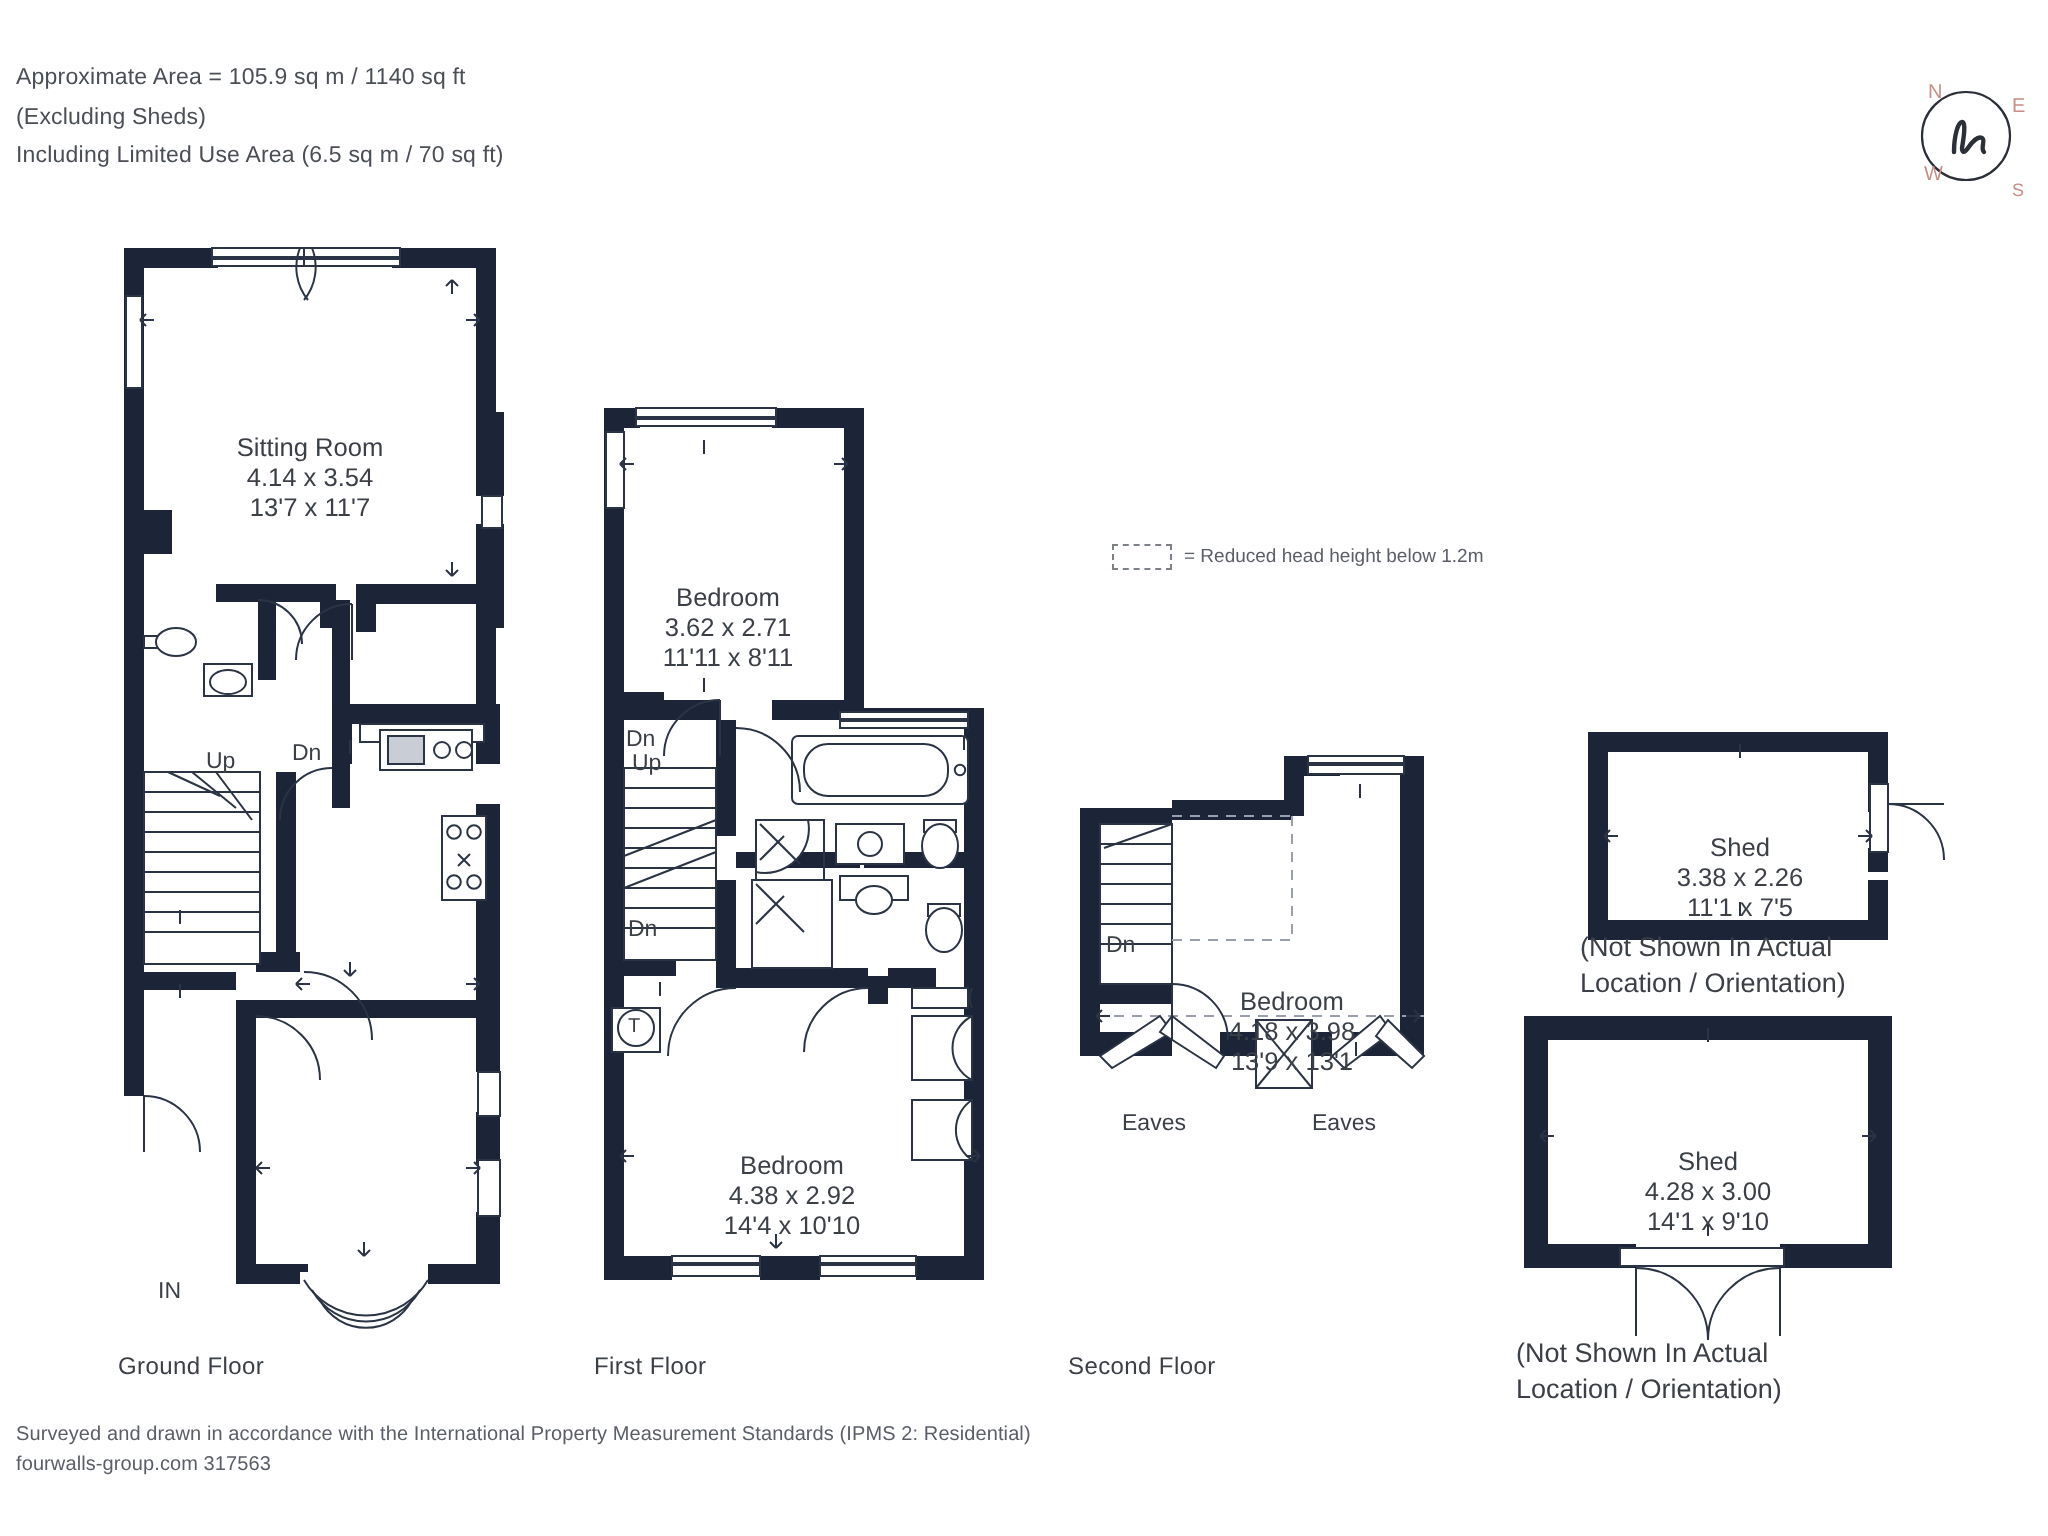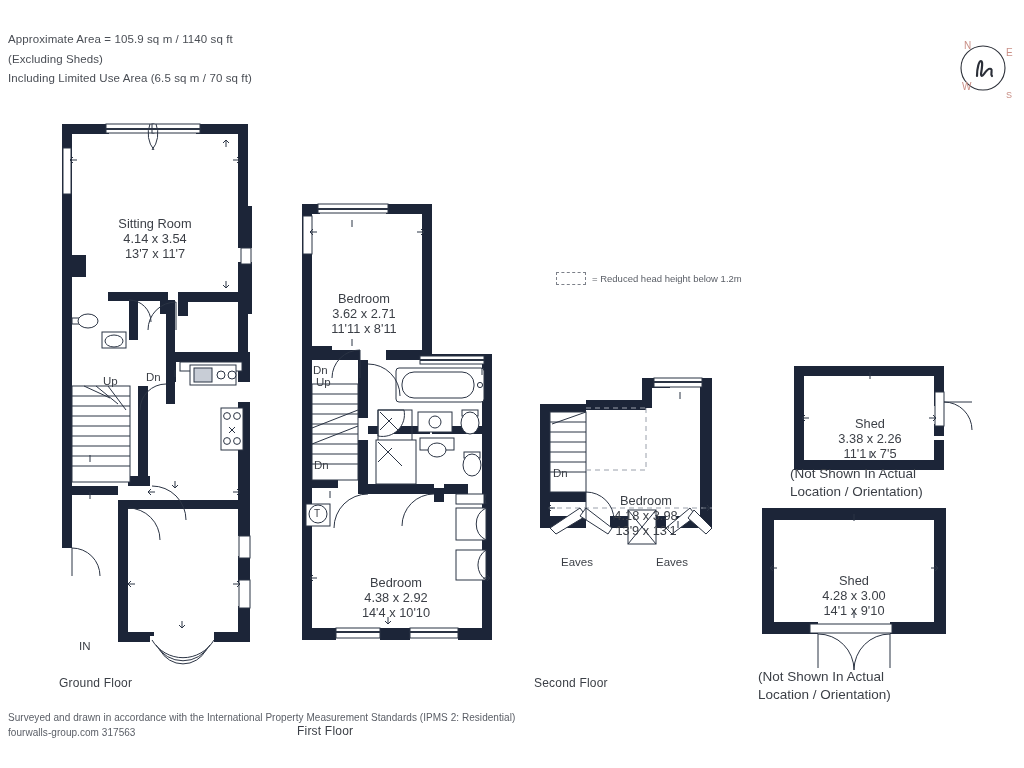--- a/index.html
+++ b/index.html
@@ -596,21 +596,21 @@
   <div class="mini-label" style="left:313px; top:364px;">Dn</div>
   <div class="mini-label" style="left:316px; top:376px;">Up</div>
   <div class="mini-label" style="left:314px; top:459px;">Dn</div>
   <div class="mini-label" style="left:314px; top:508px; font-size:10px;">T</div>
 
   <div class="mini-label" style="left:553px; top:467px;">Dn</div>
   <div class="mini-label" style="left:561px; top:556px;">Eaves</div>
   <div class="mini-label" style="left:656px; top:556px;">Eaves</div>
 
   <div class="floor-caption" style="left:59px; top:676px;">Ground Floor</div>
-  <div class="floor-caption" style="left:297px; top:676px;margin-top:48px;">First Floor</div>
+  <div class="floor-caption" style="left:297px; top:676px;">First Floor</div>
   <div class="floor-caption" style="left:534px; top:676px;">Second Floor</div>
 
   <div class="note-caption" style="left:790px; top:465px; width:300px; text-align:left;">
     <div>(Not Shown In Actual</div>
     <div>Location / Orientation)</div>
   </div>
 
   <div class="note-caption" style="left:758px; top:668px; width:300px; text-align:left;">
     <div>(Not Shown In Actual</div>
     <div>Location / Orientation)</div>

